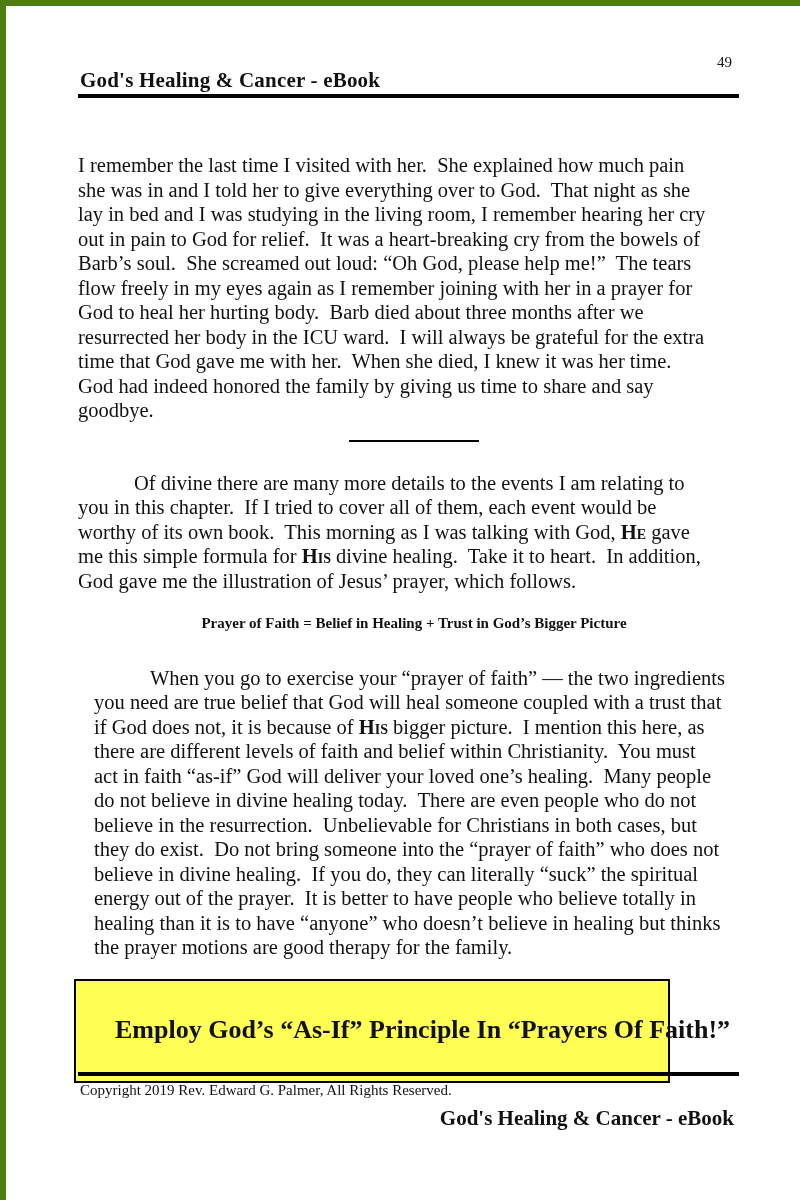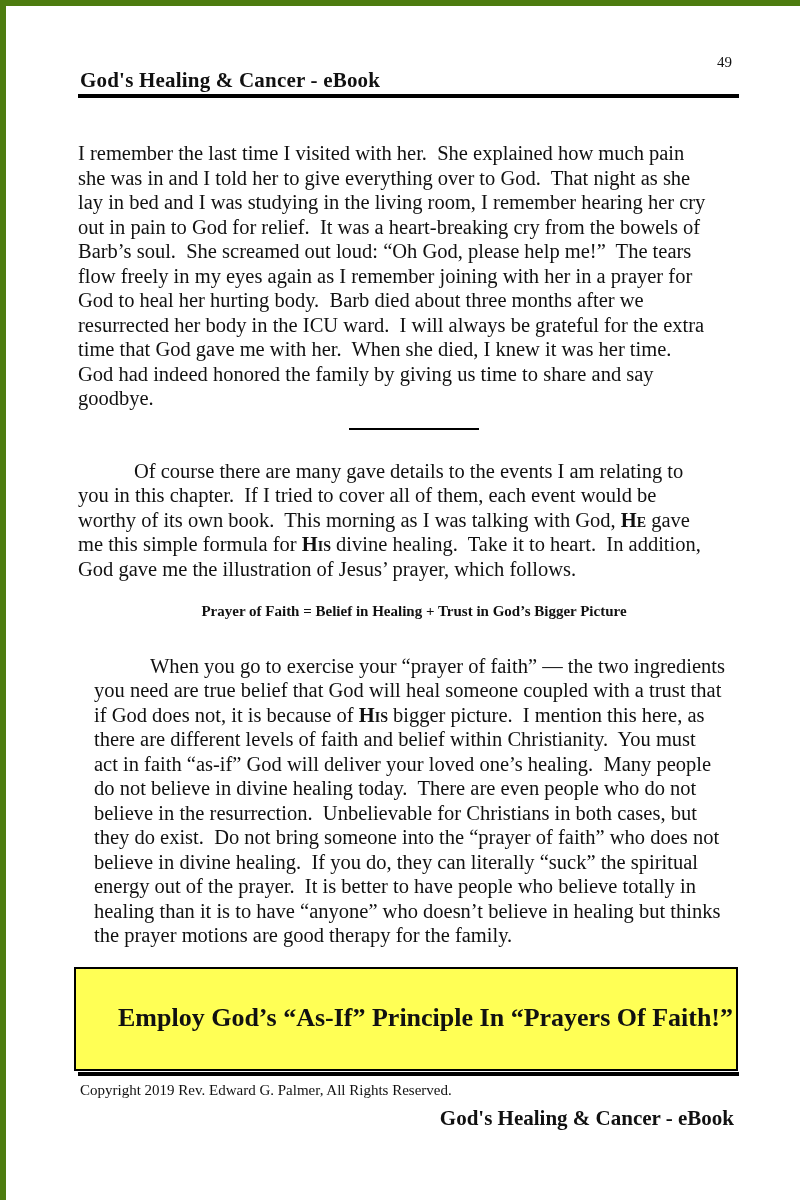--- a/index.html
+++ b/index.html
@@ -31,21 +31,21 @@
     position: absolute;
     left: 72px;
     width: 661px;
     height: 4px;
     background: #000000;
   }
   .header-rule { top: 88px; }
   .footer-rule { top: 1066px; }
   .body-text {
     position: absolute;
-    top: 135px;
+    top: 147px;
     left: 72px;
     width: 672px;
     font-size: 20.5px;
     line-height: 24.5px;
   }
   .para {
     margin: 0;
     white-space: pre;
   }
   .indent { text-indent: 56px; }
@@ -60,24 +60,24 @@
     margin: 18px 0 0 0;
     font-size: 15px;
     font-weight: bold;
     text-align: center;
     white-space: pre;
   }
   .formula + .para { margin-top: 30px; margin-left: 16px; }
   .banner {
     box-sizing: border-box;
     margin: 19px 0 0 -4px;
-    width: 664px;
+    width: 596px;
     border: 2px solid #000000;
     background: #ffff55;
-    text-align: center;
+    text-align: right;
     font-weight: bold;
     font-size: 26px;
     line-height: 30px;
     padding: 4px 0 6px 0;
     white-space: pre;
   }
   .copyright {
     position: absolute;
     top: 1076px;
     left: 74px;
@@ -109,21 +109,21 @@
 Barb’s soul.  She screamed out loud: “Oh God, please help me!”  The tears
 flow freely in my eyes again as I remember joining with her in a prayer for
 God to heal her hurting body.  Barb died about three months after we
 resurrected her body in the ICU ward.  I will always be grateful for the extra
 time that God gave me with her.  When she died, I knew it was her time.
 God had indeed honored the family by giving us time to share and say
 goodbye.</p>
 
     <div class="separator"></div>
 
-    <p class="para indent"><span>Of course there are many gave details to the events I am relating to
+    <p class="para indent"><span>Of divine there are many more details to the events I am relating to
 you in this chapter.  If I tried to cover all of them, each event would be
 worthy of its own book.  This morning as I was talking with God, </span><span class="sc">He</span><span> gave
 me this simple formula for </span><span class="sc">His</span><span> divine healing.  Take it to heart.  In addition,
 God gave me the illustration of Jesus’ prayer, which follows.</span></p>
 
     <h2 class="formula">Prayer of Faith = Belief in Healing + Trust in God’s Bigger Picture</h2>
 
     <p class="para indent"><span>When you go to exercise your “prayer of faith” — the two ingredients
 you need are true belief that God will heal someone coupled with a trust that
 if God does not, it is because of </span><span class="sc">His</span><span> bigger picture.  I mention this here, as

